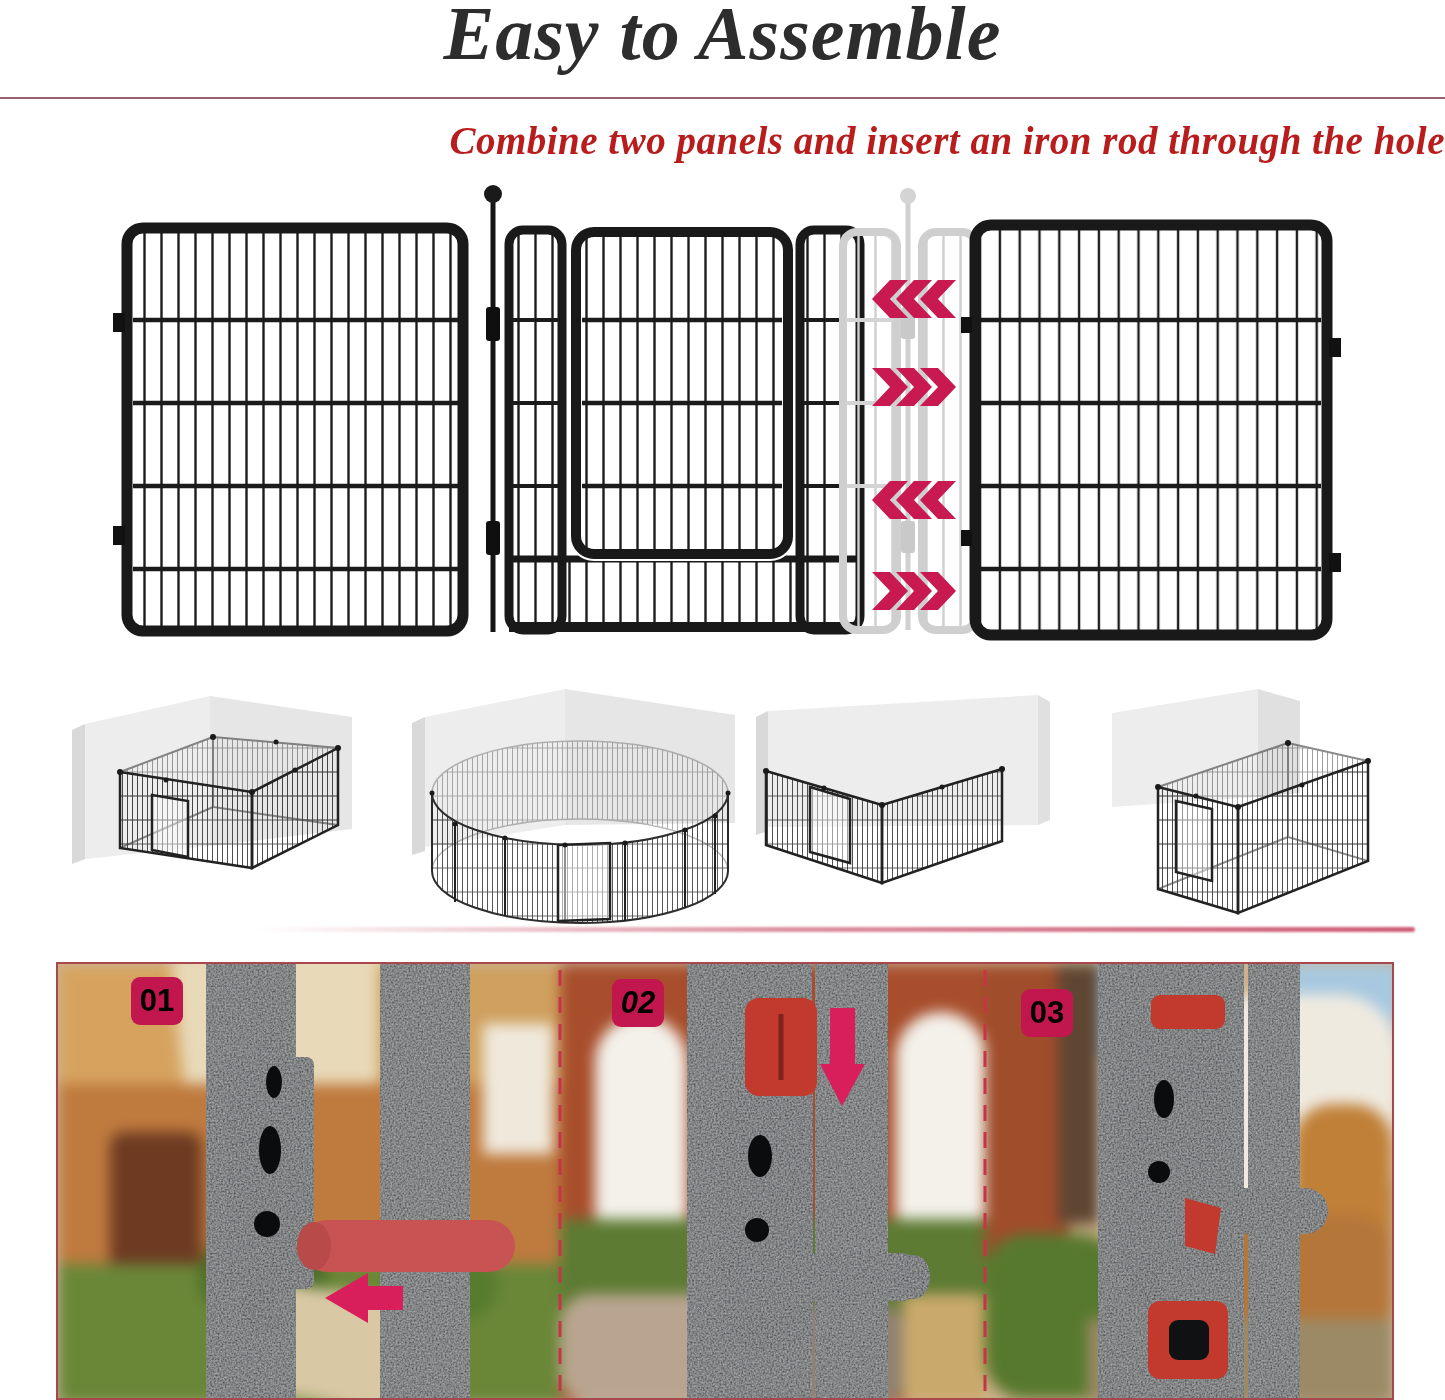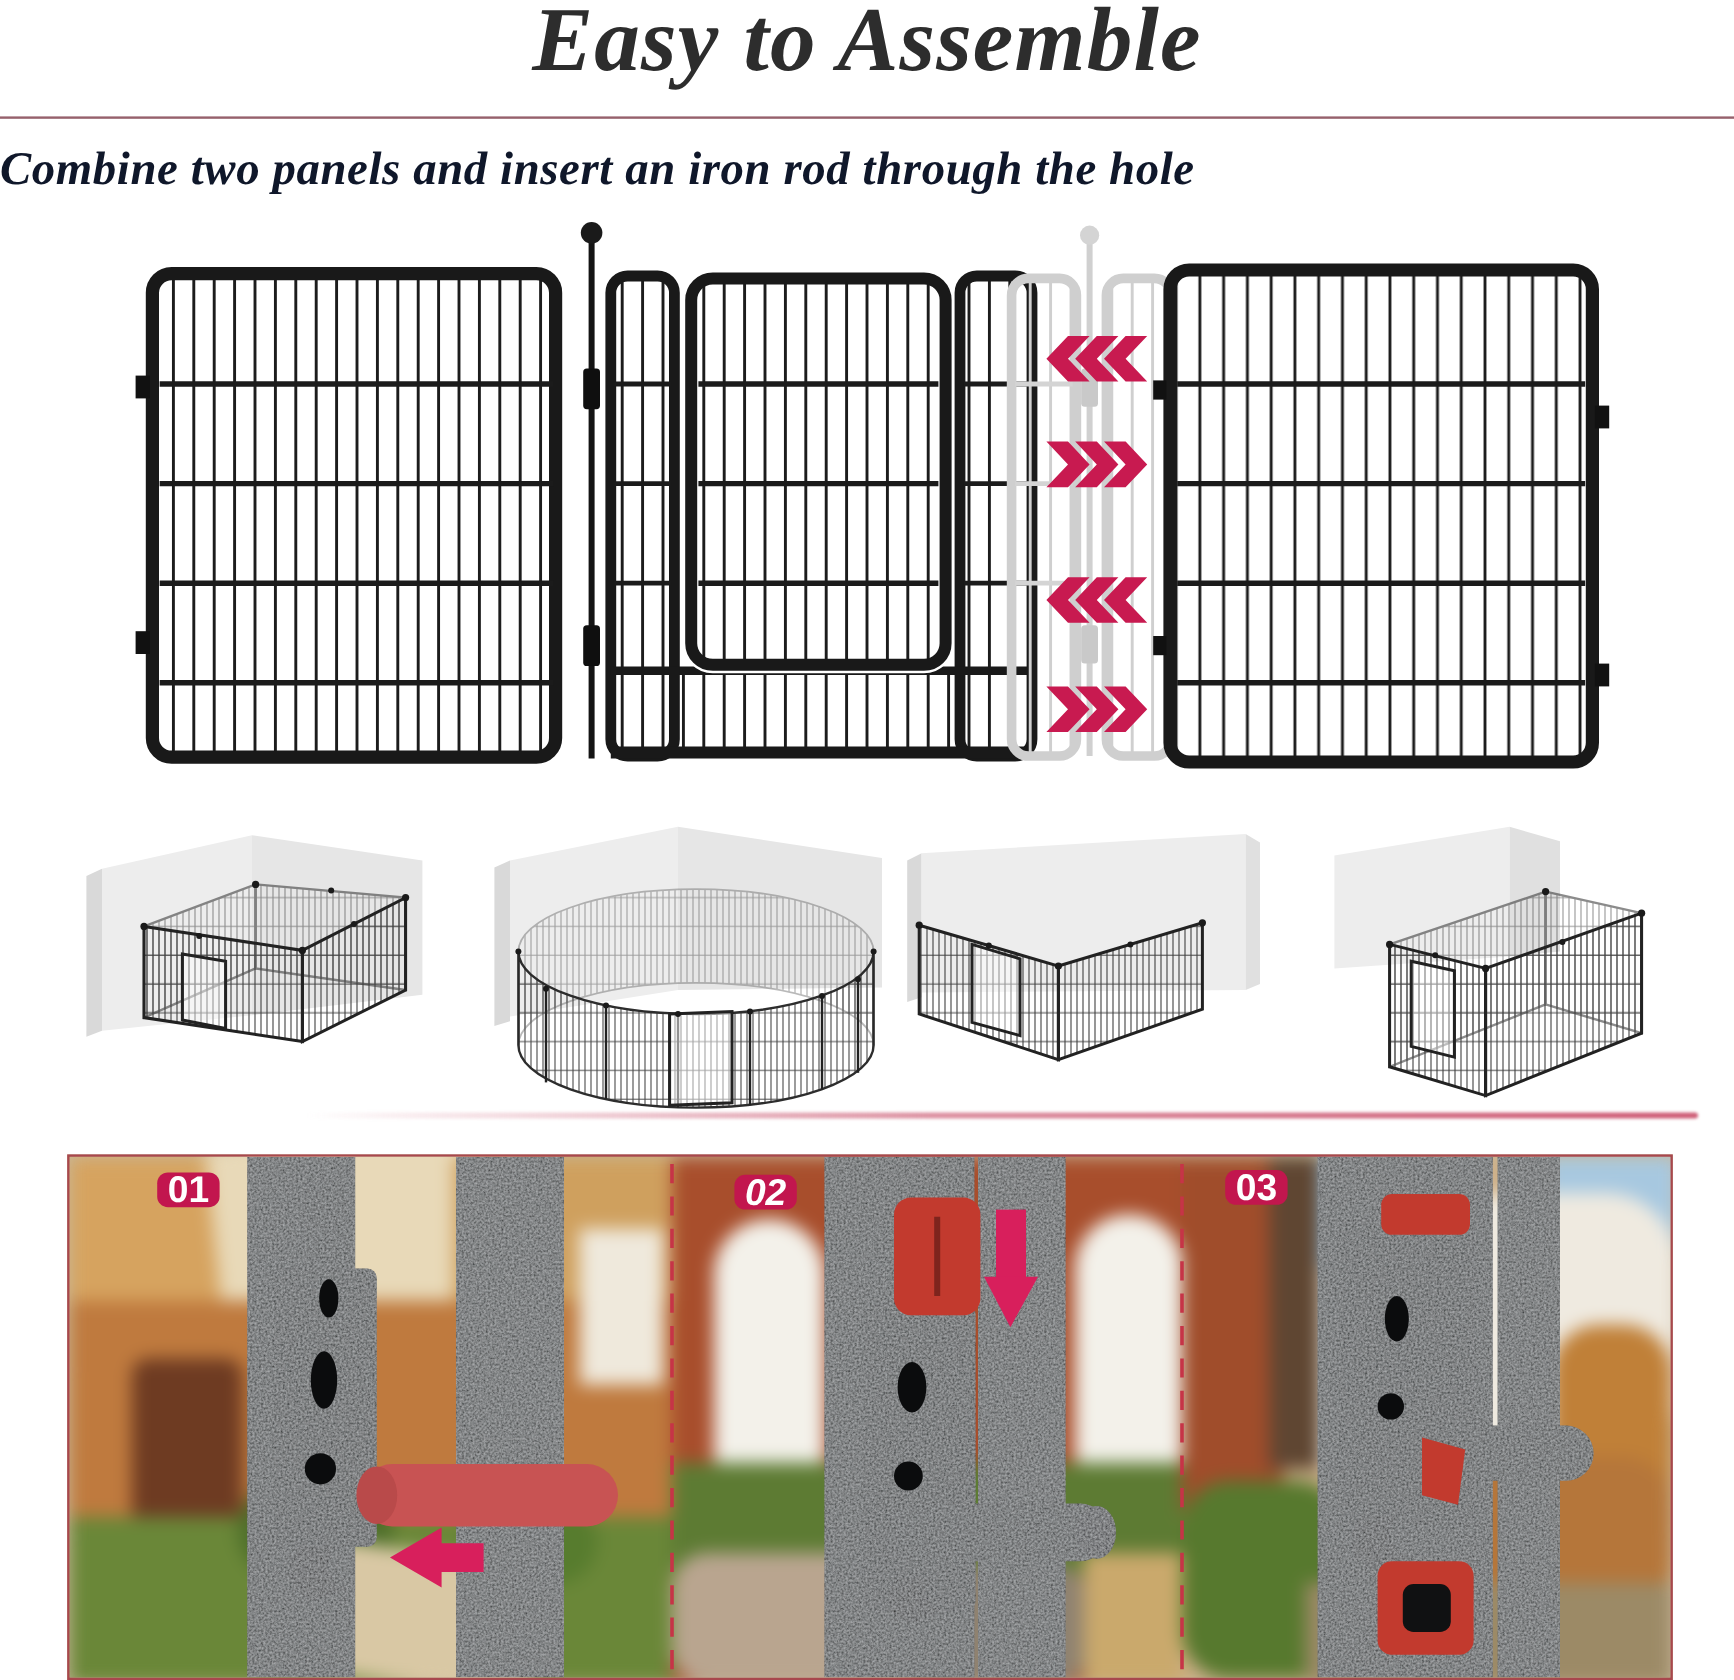--- a/index.html
+++ b/index.html
@@ -2,37 +2,37 @@
 <html><head>
 <meta charset="utf-8">
 <style>
   html,body{margin:0;padding:0;background:#ffffff;}
   .page{position:relative;width:1445px;height:1400px;background:#fff;overflow:hidden;
         font-family:"Liberation Serif", serif;}
   
   .title{position:absolute;top:-10px;left:0;width:100%;text-align:center;
          font-size:76px;font-weight:bold;font-style:italic;color:#2d2d2d;letter-spacing:1px;}
   .rule{position:absolute;top:97px;left:0;width:100%;height:2px;background:#96616c;}
-  .subtitle{position:absolute;top:118px;left:0;width:100%;text-align:left;
-            font-size:39px;font-weight:bold;font-style:italic;color:#0f172a;letter-spacing:.5px;}
+  .subtitle{position:absolute;top:118px;left:0;width:100%;text-align:right;
+            font-size:39px;font-weight:bold;font-style:italic;color:#b91c1c;letter-spacing:.5px;}
   
   .diagram-svg{position:absolute;top:180px;left:0;}
   .configs-svg{position:absolute;top:675px;left:0;}
   .softline{position:absolute;top:927px;left:255px;width:1160px;height:5px;border-radius:3px;
             background:linear-gradient(to right, rgba(231,154,168,0), #dd93a3 45%, #cf5f78);
             filter:blur(1.2px);}
   
   .strip{position:absolute;top:962px;left:56px;width:1334px;height:434px;
          border:2px solid #a8474d;overflow:hidden;background:#c8b89a;}
   .strip .bg{position:absolute;inset:0;filter:blur(7px);}
   .blob{position:absolute;}
   .strip-overlay{position:absolute;inset:0;}
-  .badge{position:absolute;width:52px;height:29px;border-radius:9px;
+  .badge{position:absolute;width:52px;height:48px;border-radius:9px;
          display:flex;align-items:center;justify-content:center;
-         font-family:"Liberation Sans", sans-serif;font-weight:bold;font-size:31px;color:#ffffff;}
+         font-family:"Liberation Sans", sans-serif;font-weight:bold;font-size:31px;color:#000000;}
 </style>
 </head>
 <body>
 
 <div class="page">
 
   <div class="title">Easy to Assemble</div>
   <div class="rule"></div>
   <div class="subtitle">Combine two panels and insert an iron rod through the hole</div>
 
@@ -339,16 +339,16 @@
         <circle cx="1101" cy="208" r="11"></circle>
         <rect x="1111" y="356" width="40" height="40" rx="9" fill="#101112"></rect>
       </g>
 
       <line x1="502" y1="6" x2="502" y2="430" stroke="#c63447" stroke-width="3" stroke-dasharray="16,11"></line>
       <line x1="927" y1="6" x2="927" y2="430" stroke="#c63447" stroke-width="3" stroke-dasharray="16,11"></line>
     </svg>
 
     <div class="badge" style="left:73px;top:13px;background:#c2164e;">01</div>
     <div class="badge" style="left:554px;top:15px;background:#c2164e;font-style:italic;">02</div>
-    <div class="badge" style="left:963px;top:11px;background:#c2164e;">03</div>
+    <div class="badge" style="left:963px;top:25px;background:#c2164e;">03</div>
   </div>
 
 </div>
 
 </body></html>

